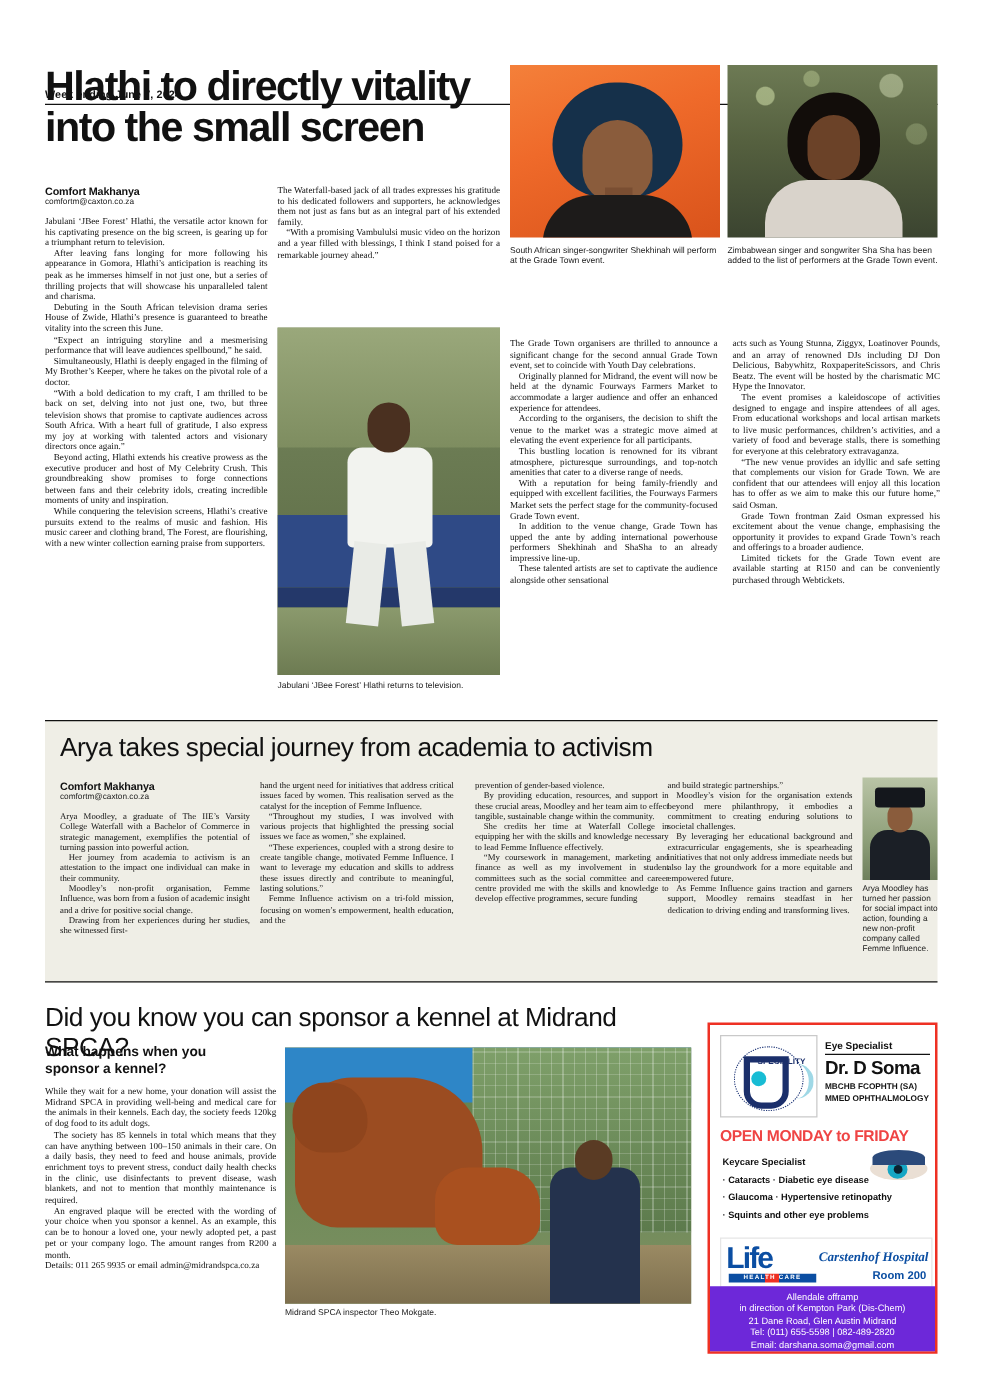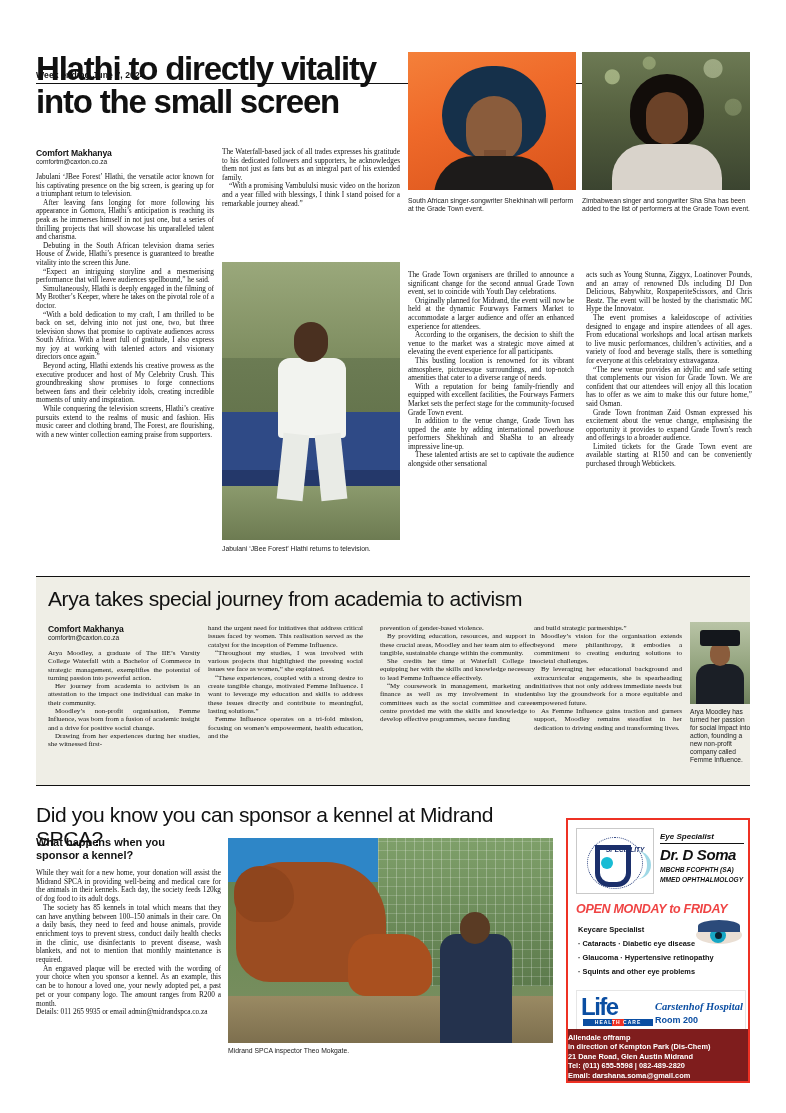--- a/index.html
+++ b/index.html
@@ -156,21 +156,21 @@
     background:#24324d;border-radius:16px 16px 0 0;}
   .ph-spca .manhead{position:absolute;left:232px;top:74px;width:30px;height:32px;
     border-radius:15px;background:#5a3b24;}
   .ph-spca .dirt{position:absolute;left:0;top:158px;width:325px;height:47px;
     background:linear-gradient(180deg,#9a8a63,#7d6f4e);}
   .cap-spca{position:absolute;left:228px;top:1047px;width:320px;}
 
   
   .ad{position:absolute;left:566px;top:818px;width:184px;height:265px;
     border:2px solid #ee3124;background:#ffffff;box-sizing:border-box;}
-  .ad-top{position:relative;height:118px;padding:6px 6px 0 6px;box-sizing:border-box;font-style:italic;}
+  .ad-top{position:relative;height:118px;padding:6px 6px 0 6px;box-sizing:border-box;}
   .ad-logo{position:absolute;left:8px;top:8px;width:76px;height:64px;
     border:1px solid #c9c9c9;background:#fff;overflow:hidden;}
   .ad-logo .ring{position:absolute;left:10px;top:8px;width:54px;height:50px;
     border-radius:50%;border:1.5px dotted #233a7a;}
   .ad-logo .dsym{position:absolute;left:18px;top:16px;width:26px;height:32px;
     border:5px solid #1b2f6b;border-radius:0 0 14px 14px;}
   .ad-logo .dot{position:absolute;left:24px;top:28px;width:12px;height:12px;
     border-radius:50%;background:#18bcd4;}
   .ad-logo .swoosh{position:absolute;left:44px;top:22px;width:26px;height:28px;
     border-right:4px solid #9fd8e6;border-radius:0 40px 40px 0;}
@@ -208,26 +208,26 @@
   .ad-life .word{position:absolute;left:4px;top:2px;font-family:"Liberation Sans",sans-serif;
     font-weight:bold;font-size:24px;color:#0b4ea2;letter-spacing:-1.5px;}
   .ad-life .bar{position:absolute;left:6px;top:28px;width:70px;height:7px;
     background:linear-gradient(90deg,#0b4ea2 0 42%, #ee3124 42% 58%, #0b4ea2 58% 100%);}
   .ad-life .hc{position:absolute;left:6px;top:28px;width:70px;
     font-family:"Liberation Sans",sans-serif;font-weight:bold;font-size:5px;color:#fff;
     letter-spacing:1px;text-align:center;line-height:7px;}
   .ad-life .hosp{position:absolute;left:78px;top:10px;width:88px;
     font-family:"Liberation Serif",serif;font-style:italic;font-weight:bold;font-size:10.5px;
     color:#0b4ea2;}
-  .ad-life .room{position:absolute;left:78px;top:24px;width:86px;text-align:left;
+  .ad-life .room{position:absolute;left:78px;top:24px;width:86px;text-align:right;
     font-family:"Liberation Sans",sans-serif;font-weight:bold;font-size:9px;color:#0b4ea2;}
 
   .ad-foot{position:absolute;left:0;bottom:0;width:180px;height:52px;
-    background:#7f1d1d;color:#fff;
-    font-family:"Liberation Sans",sans-serif;font-weight:bold;font-size:7.4px;
+    background:#6d28d9;color:#fff;text-align:center;
+    font-family:"Liberation Sans",sans-serif;font-weight:normal;font-size:7.4px;
     line-height:9.4px;padding-top:4px;box-sizing:border-box;}
 </style>
 </head>
 <body>
 
 <div class="page">
 
   <div class="masthead">
     <div>Week ending June 7, 2024</div>
     <div class="right">
@@ -314,21 +314,21 @@
     <div class="byline-mail">comfortm@caxton.co.za</div>
     <p class="first">Arya Moodley, a graduate of The IIE’s Varsity College Waterfall with a Bachelor of Commerce in strategic management, exemplifies the potential of turning passion into powerful action.</p>
     <p>Her journey from academia to activism is an attestation to the impact one individual can make in their community.</p>
     <p>Moodley’s non-profit organisation, Femme Influence, was born from a fusion of academic insight and a drive for positive social change.</p>
     <p>Drawing from her experiences during her studies, she witnessed first-</p>
   </div>
   <div class="col s3-col2">
     <p class="first">hand the urgent need for initiatives that address critical issues faced by women. This realisation served as the catalyst for the inception of Femme Influence.</p>
     <p>“Throughout my studies, I was involved with various projects that highlighted the pressing social issues we face as women,” she explained.</p>
     <p>“These experiences, coupled with a strong desire to create tangible change, motivated Femme Influence. I want to leverage my education and skills to address these issues directly and contribute to meaningful, lasting solutions.”</p>
-    <p>Femme Influence operates on a tri-fold mission, focusing on women’s empowerment, health education, and the</p>
+    <p>Femme Influence activism on a tri-fold mission, focusing on women’s empowerment, health education, and the</p>
   </div>
   <div class="col s3-col3">
     <p class="first">prevention of gender-based violence.</p>
     <p>By providing education, resources, and support in these crucial areas, Moodley and her team aim to effect tangible, sustainable change within the community.</p>
     <p>She credits her time at Waterfall College in equipping her with the skills and knowledge necessary to lead Femme Influence effectively.</p>
     <p>“My coursework in management, marketing and finance as well as my involvement in student committees such as the social committee and career centre provided me with the skills and knowledge to develop effective programmes, secure funding</p>
   </div>
   <div class="col s3-col4">
     <p class="first">and build strategic partnerships.”</p>
     <p>Moodley’s vision for the organisation extends beyond mere philanthropy, it embodies a commitment to creating enduring solutions to societal challenges.</p>

